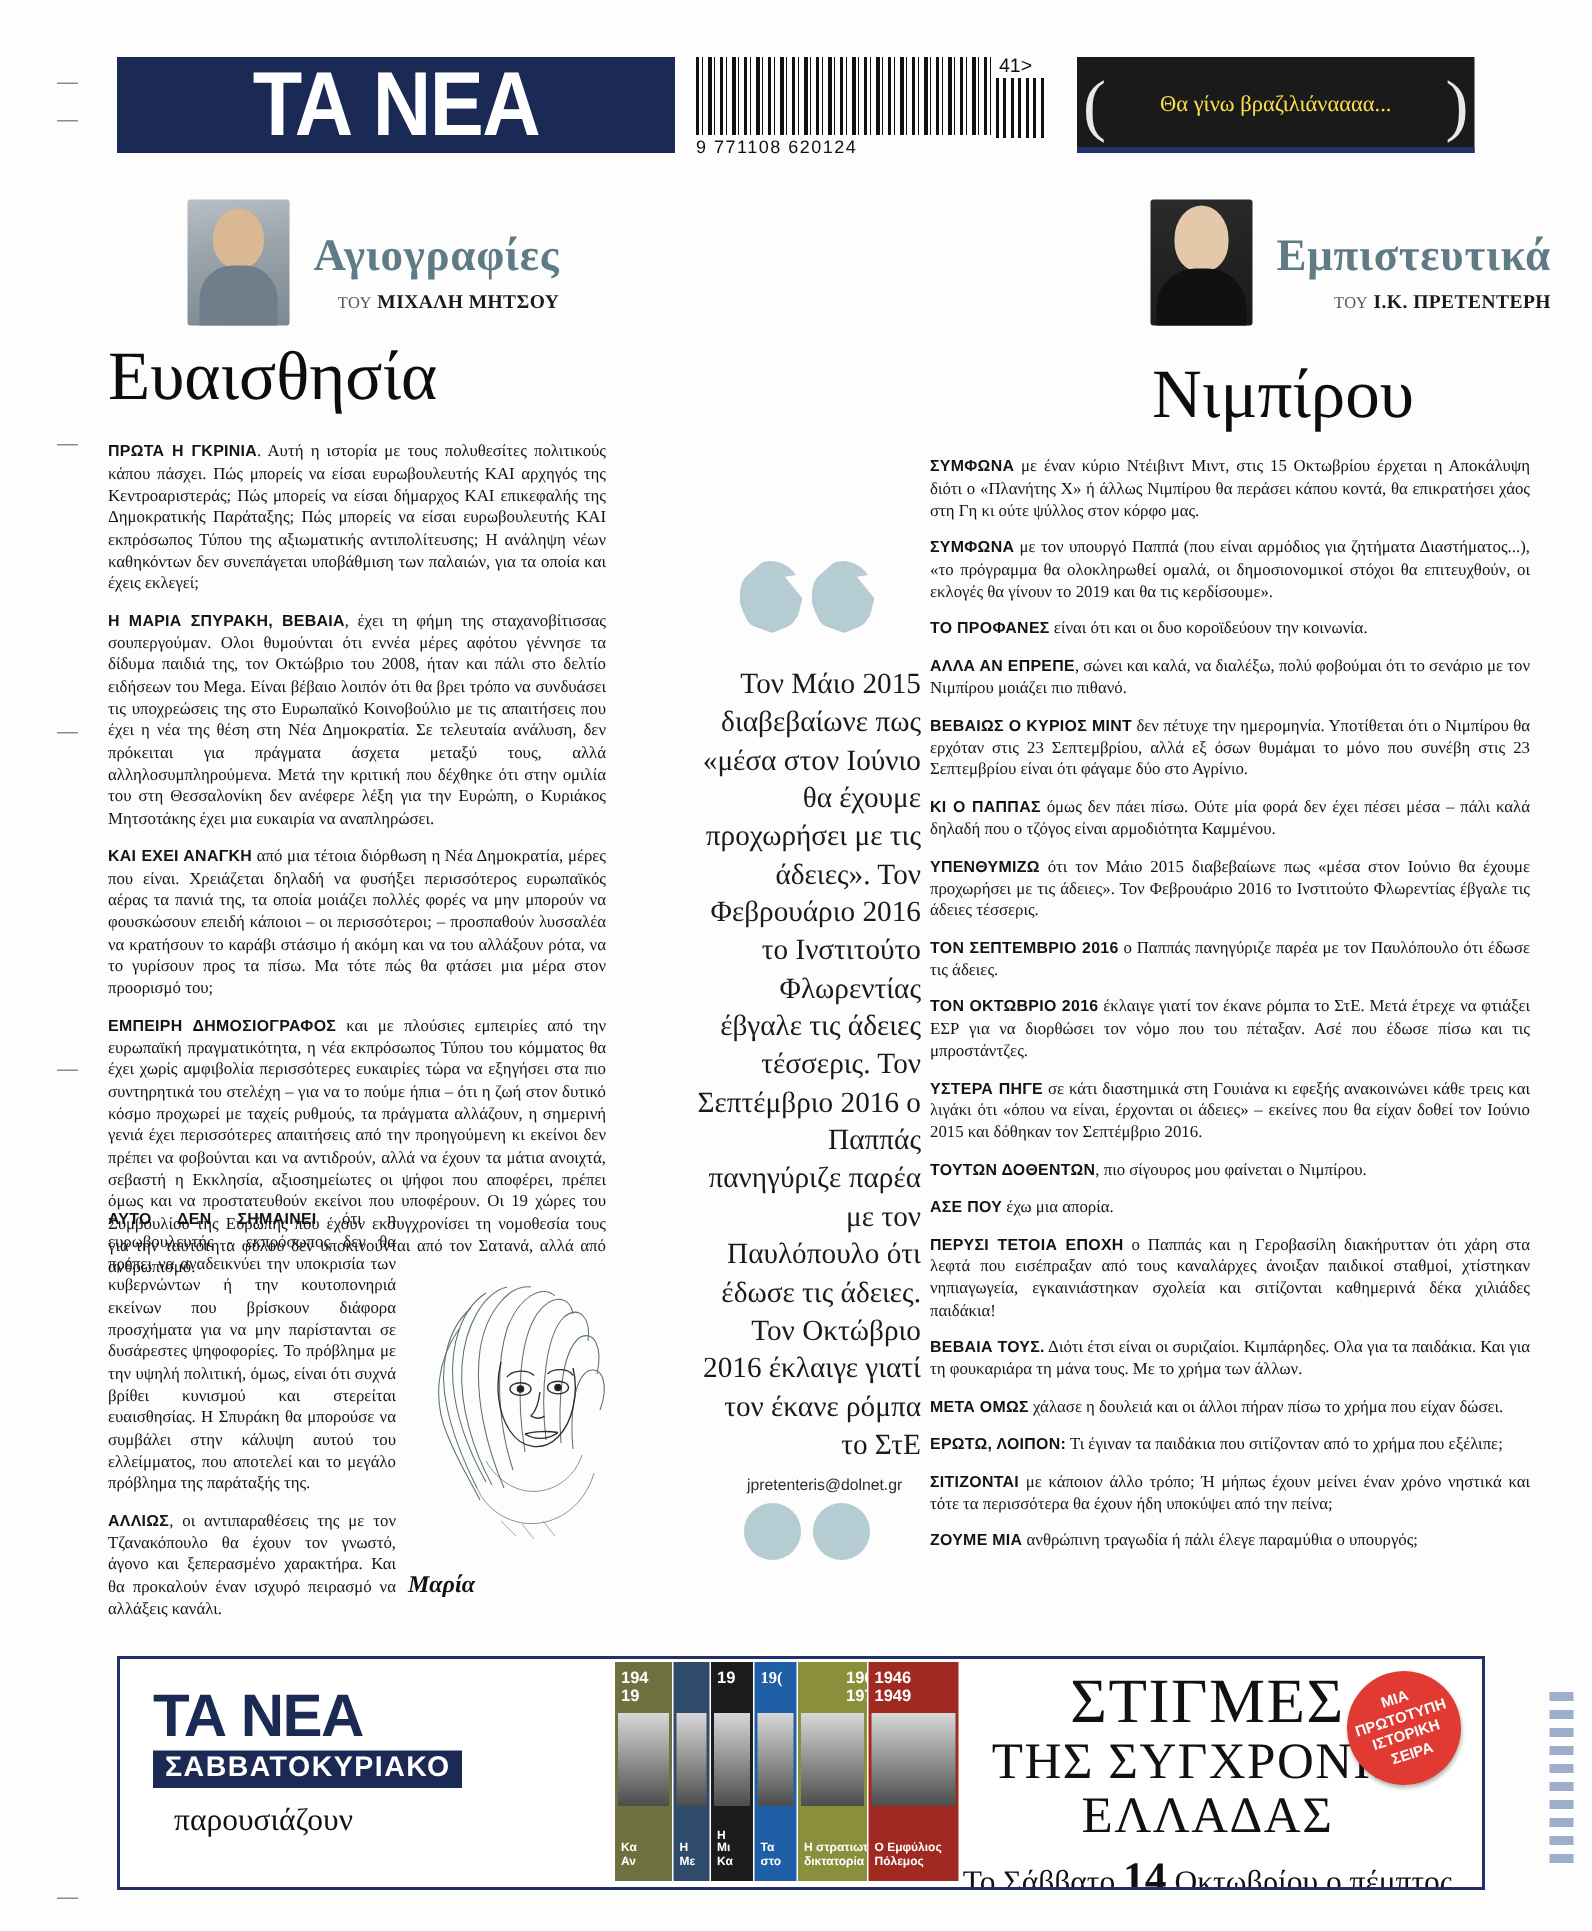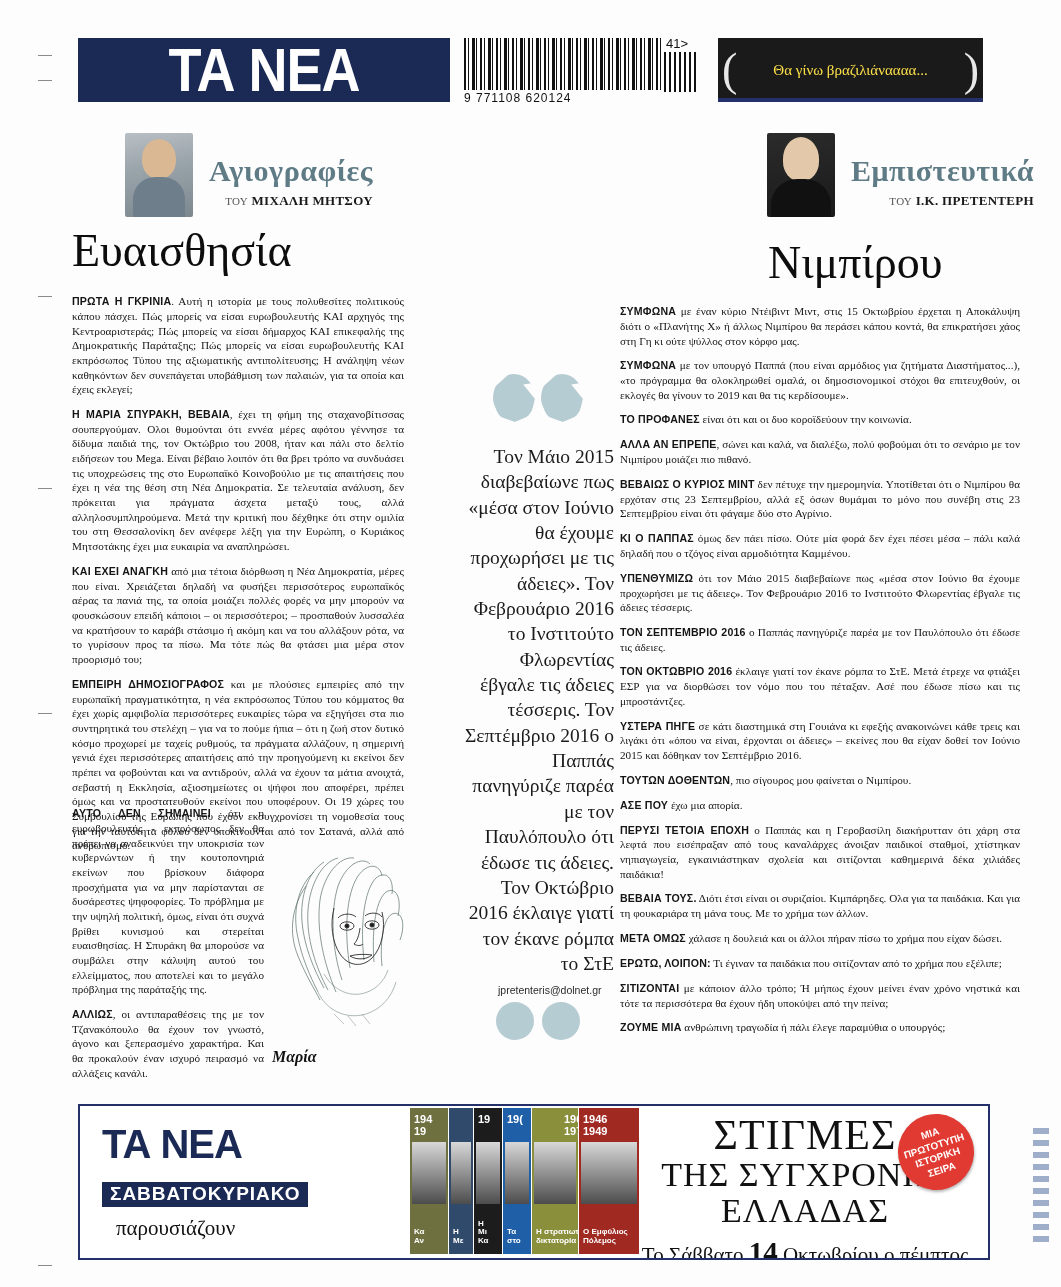--- a/index.html
+++ b/index.html
@@ -329,21 +329,21 @@
   }
   .ad-sub {
     display: inline-block;
     background: #1b2a54;
     color: #ffffff;
     font-family: "Liberation Sans", "DejaVu Sans", sans-serif;
     font-weight: bold;
     font-size: 19px;
     letter-spacing: 1px;
     padding: 1px 8px 2px 8px;
-    margin-top: 18px;
+    margin-top: 3px;
   }
   .ad-present {
     font-family: "Liberation Serif", "DejaVu Serif", serif;
     font-size: 21px;
     color: #111;
     margin-top: 9px;
     margin-left: 14px;
   }
   .ad-books {
     width: 212px;
@@ -608,21 +608,21 @@
 Με</span>
         </div>
         <div class="book" style="width: 28px; background: rgb(28, 28, 28);">
           <span class="yr" style="white-space: pre;">19</span>
           <div class="photo"></div>
           <span class="ttl" style="white-space: pre;">Η
 Μι
 Κα</span>
         </div>
         <div class="book" style="width: 28px; background: rgb(31, 95, 168);">
-          <span class="yr" style="white-space: pre;">19(</span>
+          <span class="yr" style="white-space: pre; font-family: Liberation Serif, serif;">19(</span>
           <div class="photo"></div>
           <span class="ttl" style="white-space: pre;">Τα
 στο</span>
         </div>
         <div class="book" style="width: 46px; background: rgb(138, 143, 60);">
           <span class="yr" style="white-space: pre; margin-left: 28px;">1967
 1974</span>
           <div class="photo"></div>
           <span class="ttl" style="white-space: pre;">Η στρατιωτική
 δικτατορία</span>

